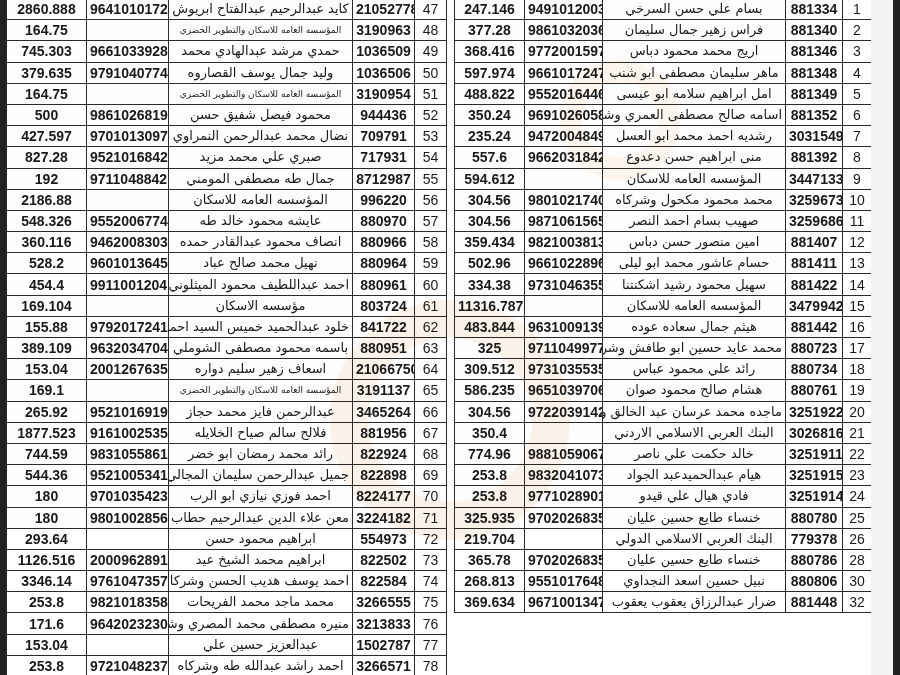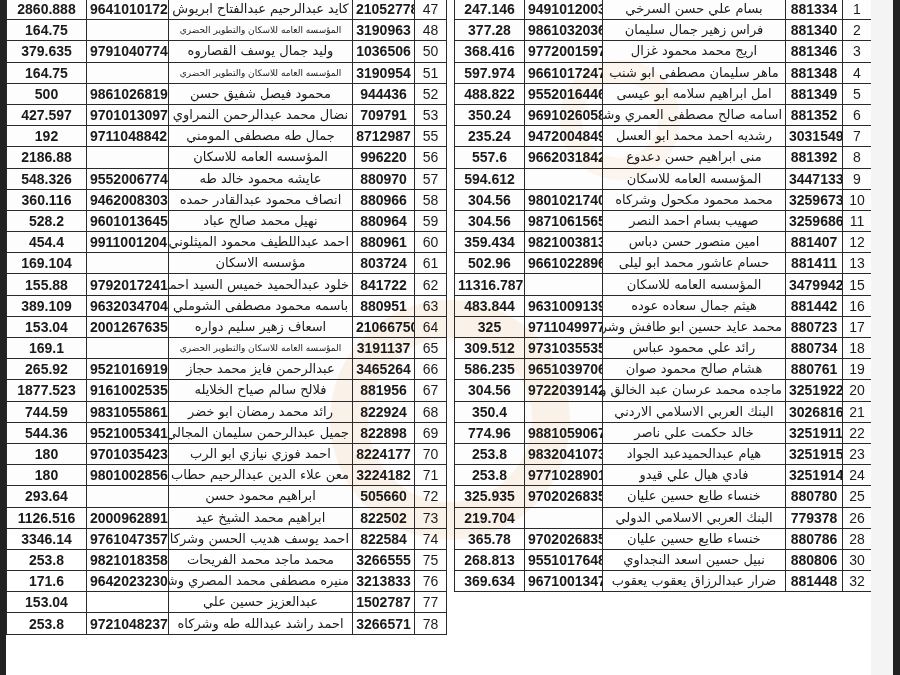--- a/index.html
+++ b/index.html
@@ -48,20 +48,27 @@
           <td class="idx">47</td>
         </tr>
         <tr>
           <td class="amt">164.75</td>
           <td class="num"></td>
           <td class="name small">المؤسسه العامه للاسكان والتطوير الحضري</td>
           <td class="num">3190963</td>
           <td class="idx">48</td>
         </tr>
         <tr>
+          <td class="amt">745.303</td>
+          <td class="num">9661033928</td>
+          <td class="name">حمدي مرشد عبدالهادي محمد</td>
+          <td class="num">1036509</td>
+          <td class="idx">49</td>
+        </tr>
+        <tr>
           <td class="amt">379.635</td>
           <td class="num">9791040774</td>
           <td class="name">وليد جمال يوسف القصاروه</td>
           <td class="num">1036506</td>
           <td class="idx">50</td>
         </tr>
         <tr>
           <td class="amt">164.75</td>
           <td class="num"></td>
           <td class="name small">المؤسسه العامه للاسكان والتطوير الحضري</td>
@@ -76,20 +83,27 @@
           <td class="idx">52</td>
         </tr>
         <tr>
           <td class="amt">427.597</td>
           <td class="num">9701013097</td>
           <td class="name">نضال محمد عبدالرحمن النمراوي</td>
           <td class="num">709791</td>
           <td class="idx">53</td>
         </tr>
         <tr>
+          <td class="amt">827.28</td>
+          <td class="num">9521016842</td>
+          <td class="name">صبري علي محمد مزيد</td>
+          <td class="num">717931</td>
+          <td class="idx">54</td>
+        </tr>
+        <tr>
           <td class="amt">192</td>
           <td class="num">9711048842</td>
           <td class="name">جمال طه مصطفى المومني</td>
           <td class="num">8712987</td>
           <td class="idx">55</td>
         </tr>
         <tr>
           <td class="amt">2186.88</td>
           <td class="num"></td>
           <td class="name">المؤسسه العامه للاسكان</td>
@@ -198,21 +212,21 @@
           <td class="amt">180</td>
           <td class="num">9801002856</td>
           <td class="name">معن علاء الدين عبدالرحيم حطاب</td>
           <td class="num">3224182</td>
           <td class="idx">71</td>
         </tr>
         <tr>
           <td class="amt">293.64</td>
           <td class="num"></td>
           <td class="name">ابراهيم محمود حسن</td>
-          <td class="num">505660</td>
+          <td class="num">554973</td>
           <td class="idx">72</td>
         </tr>
         <tr>
           <td class="amt">1126.516</td>
           <td class="num">2000962891</td>
           <td class="name">ابراهيم محمد الشيخ عيد</td>
           <td class="num">822502</td>
           <td class="idx">73</td>
         </tr>
         <tr>
@@ -272,21 +286,21 @@
         <tr>
           <td class="amt">377.28</td>
           <td class="num">9861032036</td>
           <td class="name">فراس زهير جمال سليمان</td>
           <td class="num">881340</td>
           <td class="idx">2</td>
         </tr>
         <tr>
           <td class="amt">368.416</td>
           <td class="num">9772001597</td>
-          <td class="name">اريج محمد محمود غزال</td>
+          <td class="name">اريج محمد محمود دباس</td>
           <td class="num">881346</td>
           <td class="idx">3</td>
         </tr>
         <tr>
           <td class="amt">597.974</td>
           <td class="num">9661017247</td>
           <td class="name">ماهر سليمان مصطفى ابو شنب</td>
           <td class="num">881348</td>
           <td class="idx">4</td>
         </tr>
@@ -345,20 +359,27 @@
           <td class="name">امين منصور حسن دباس</td>
           <td class="num">881407</td>
           <td class="idx">12</td>
         </tr>
         <tr>
           <td class="amt">502.96</td>
           <td class="num">9661022896</td>
           <td class="name">حسام عاشور محمد ابو ليلى</td>
           <td class="num">881411</td>
           <td class="idx">13</td>
+        </tr>
+        <tr>
+          <td class="amt">334.38</td>
+          <td class="num">9731046355</td>
+          <td class="name">سهيل محمود رشيد اشكنتنا</td>
+          <td class="num">881422</td>
+          <td class="idx">14</td>
         </tr>
         <tr>
           <td class="amt">11316.787</td>
           <td class="num"></td>
           <td class="name">المؤسسه العامه للاسكان</td>
           <td class="num">3479942</td>
           <td class="idx">15</td>
         </tr>
         <tr>
           <td class="amt">483.844</td>

